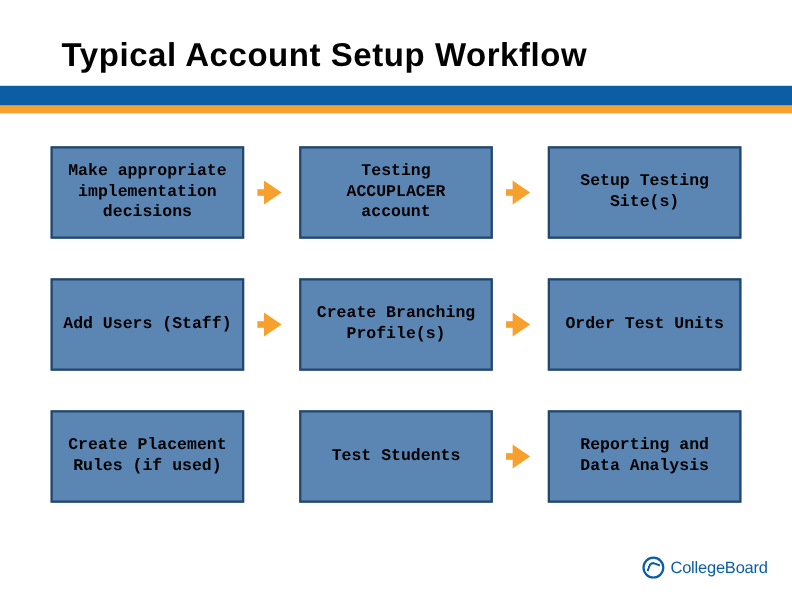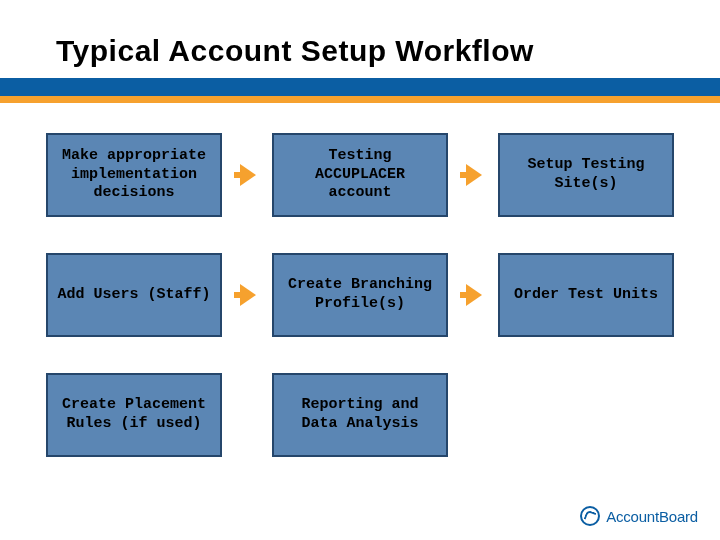--- a/index.html
+++ b/index.html
@@ -145,23 +145,27 @@
   </div>
   <div class="step">
     <span>Order Test Units</span>
     <span class="arrow"></span>
   </div>
   <div class="step">
     <span>Create Placement Rules (if used)</span>
 
   </div>
   <div class="step">
+    <span>Test Students</span>
+    <span class="arrow"></span>
+  </div>
+  <div class="step">
     <span>Reporting and Data Analysis</span>
 
   </div>
 </div>
 
 <div class="footer-logo">
   <span class="mark"></span>
   <span class="wordmark">
-    <span>Account</span><b>Board</b>
+    <span>College</span><b>Board</b>
   </span>
 </div>
 
 </body></html>

